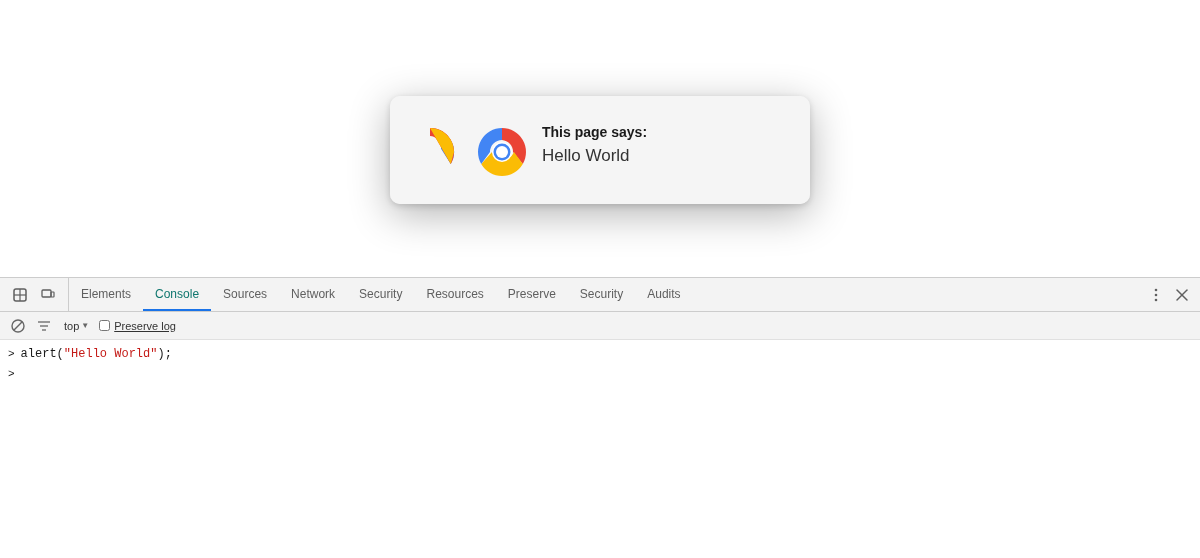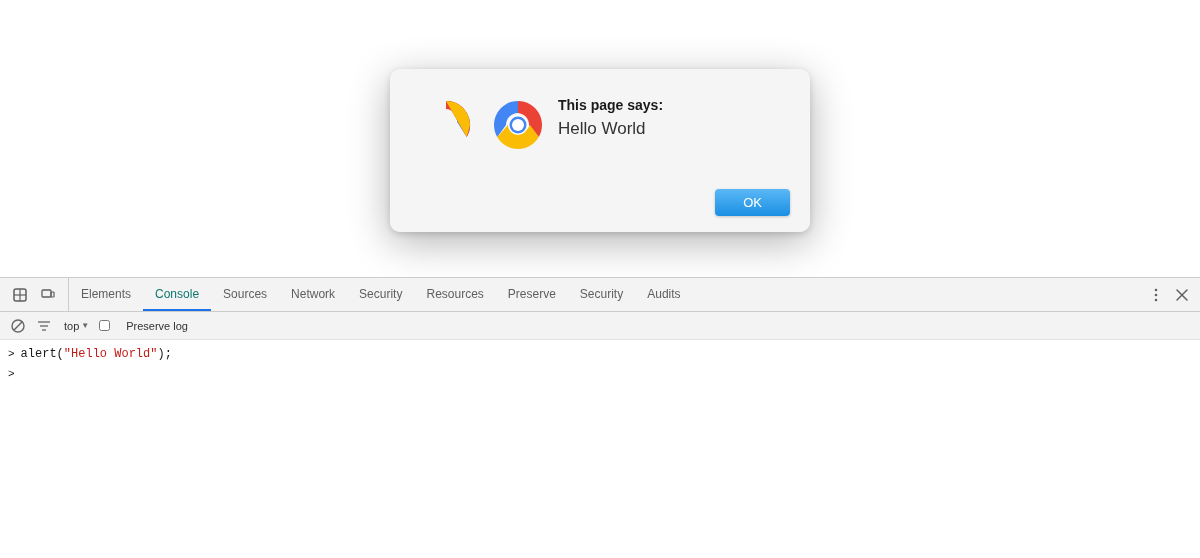--- a/index.html
+++ b/index.html
@@ -28,21 +28,21 @@
       width: 420px;
       background: #f0f0f0;
       border-radius: 10px;
       box-shadow: 0 10px 40px rgba(0,0,0,0.3), 0 2px 6px rgba(0,0,0,0.15);
       overflow: hidden;
       position: relative;
       top: 10px;
     }
 
     .alert-dialog-body {
-      padding: 24px 24px 20px 24px;
+      padding: 24px 24px 20px 8px;
       display: flex;
       align-items: flex-start;
       gap: 8px;
       background: #f5f5f5;
       justify-content: space-between;
     }
 
     .chrome-logo {
       width: 64px;
       height: 64px;
@@ -192,24 +192,25 @@
     }
 
     .top-dropdown .arrow {
       font-size: 8px;
       color: #666;
     }
 
     .preserve-log-label {
       display: flex;
       align-items: center;
-      gap: 16px;
+      gap: 4px;
       font-size: 11px;
       color: #333;
       cursor: pointer;
+      text-decoration: underline;
     }
 
     .preserve-checkbox {
       width: 11px;
       height: 11px;
       cursor: pointer;
     }
 
     
     .console-content {
@@ -289,23 +290,20 @@
           <circle cx="32" cy="32" r="8.5" fill="#4285F4"></circle>
 
           <circle cx="32" cy="32" r="6" fill="white"></circle>
         </svg>
       </div>
 
       <div class="alert-text-content">
         <div class="alert-title">This page says:</div>
         <div class="alert-message">Hello World</div>
       </div>
-    </div>
-    <div class="alert-dialog-footer">
-      <button class="ok-button">OK</button>
     </div>
   </div>
 </div>
 
 <div class="devtools-panel">
 
   <div class="devtools-toolbar">
 
     <div class="devtools-icons-left">
       <div class="devtools-icon-btn" title="Inspect element">

